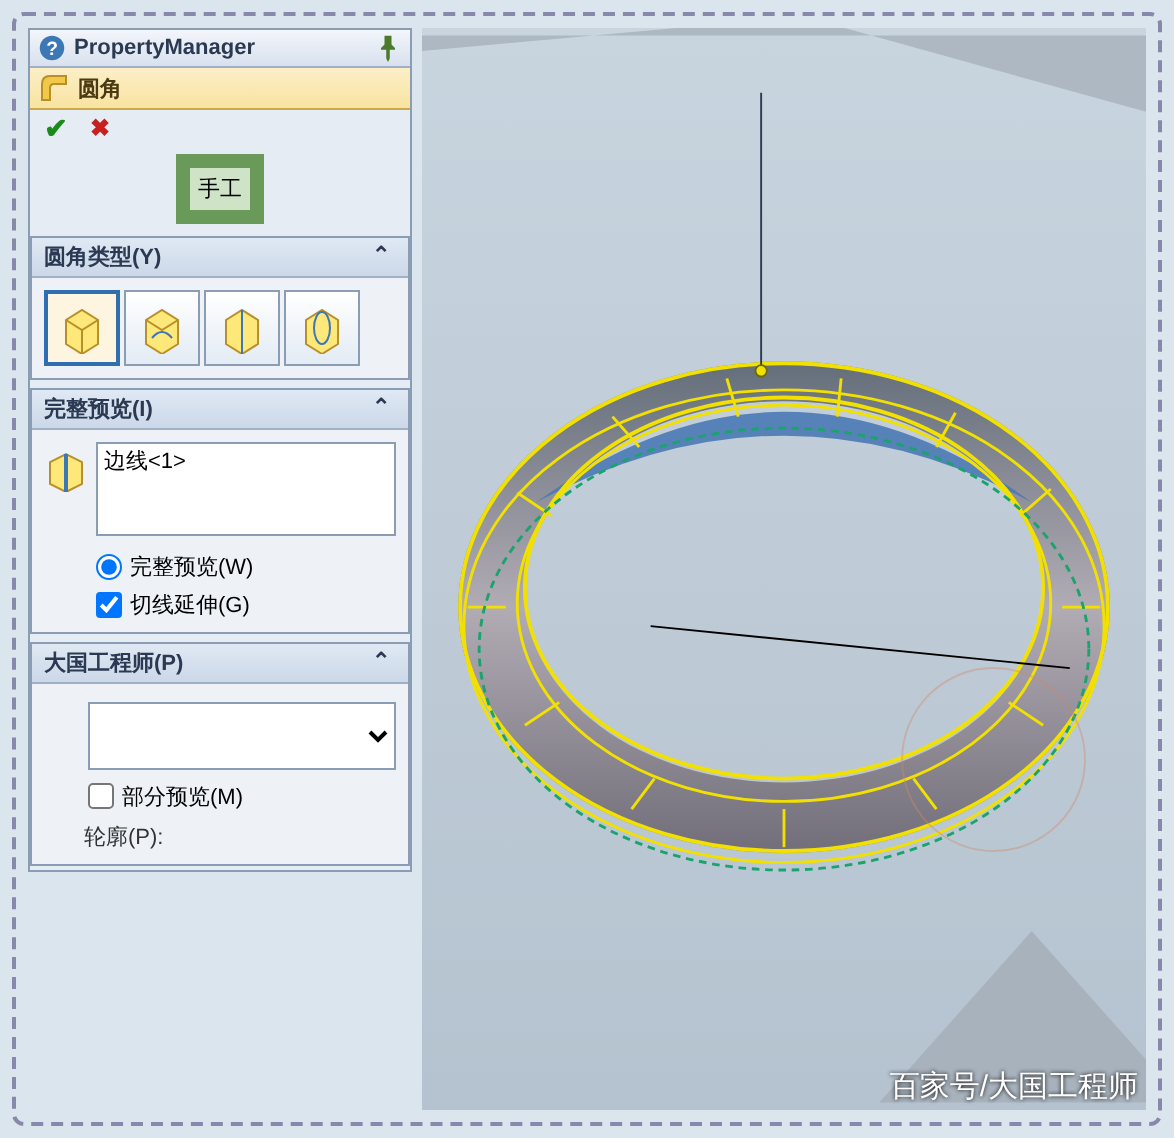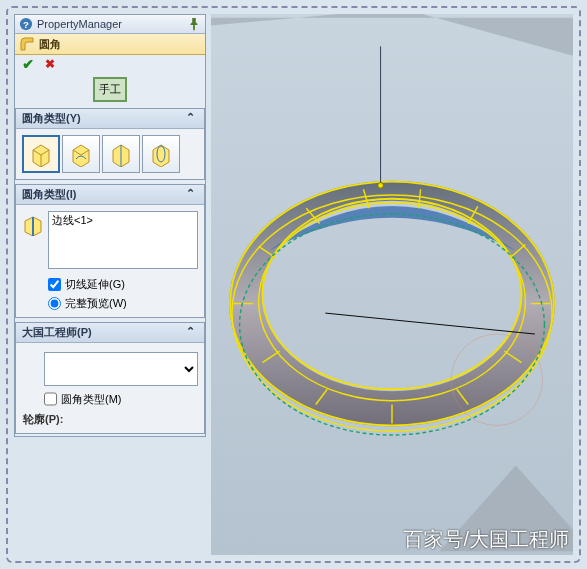--- a/index.html
+++ b/index.html
@@ -1,56 +1,56 @@
 <!DOCTYPE html>
 <html><head>
 <meta charset="utf-8">
 <style>
 * { box-sizing: border-box; margin: 0; padding: 0; font-family: "Microsoft YaHei", Arial, sans-serif; font-size: 11px; }
 body { width: 587px; height: 569px; overflow: hidden; background: #fff; position: relative; }
 .frame { border: 6px solid transparent; width: 587px; height: 569px; position: relative; background: #dbe5ee; }
 .panel { position: absolute; left: 8px; top: 8px; width: 192px; background: #e6ecf3; border: 1px solid #8a9db5; display: flex; flex-direction: column; }
 .pm-header { display: flex; align-items: center; background: linear-gradient(#f3f6fb,#d8e1ee); border-bottom: 1px solid #9eb0c5; padding: 2px 4px; gap: 4px; }
 .pm-header .question { width: 14px; height: 14px; display: flex; align-items: center; justify-content: center; }
-.pm-header .title { flex: 1; color: #2b3a52; font-weight: normal; }
+.pm-header .title { flex: 1; color: #2b3a52; font-weight: bold; }
 .pm-header .pin { width: 14px; height: 14px; }
 .feature-title { display: flex; align-items: center; gap: 4px; padding: 2px 4px; background: linear-gradient(#fcefc8,#f8e3a0); border-bottom: 1px solid #c9a94b; }
 .feature-title .ficon { width: 16px; height: 16px; }
 .feature-title .ftext { font-weight: bold; color: #4a3b12; }
 .confirm-row { display: flex; align-items: center; gap: 8px; padding: 2px 6px; }
 .okx { width: 14px; height: 14px; display: flex; align-items: center; justify-content: center; font-weight: bold; }
 .ok { color: #1a8a1a; font-size: 14px; }
 .cancel { color: #c62020; font-size: 12px; }
 .tabs { display: flex; justify-content: center; gap: 0; padding: 4px; }
-.tab { padding: 3px 4px; border: 2px solid #3b82f6; background: #e8eef5; cursor: pointer; }
+.tab { padding: 3px 4px; border: 7px solid #3b82f6; background: #e8eef5; cursor: pointer; }
 .tab.active { background: #cfe3c6; border-color: #6a9a5a; }
 .group { border: 1px solid #8a9db5; margin: 2px 0; background: #eef2f7; }
 .group-header { display: flex; align-items: flex-start; justify-content: space-between; padding: 2px 6px; background: linear-gradient(#e0e9f4,#cbd8e8); border-bottom: 1px solid #9eb0c5; font-weight: bold; color: #2b3a52; }
 .chev { width: 12px; height: 12px; color: #2b3a52; }
 .group-body { padding: 6px; }
 .type-row { display: flex; gap: 2px; }
 .type-btn { width: 38px; height: 38px; border: 1px solid #8a9db5; background: linear-gradient(#fff,#e3ebf4); display: flex; align-items: center; justify-content: center; cursor: pointer; }
 .type-btn.sel { border: 2px solid #2f6fb0; background: #fdf5df; }
 .cube { width: 26px; height: 26px; }
 .items-row { display: flex; gap: 4px; }
 .edge-icon { width: 22px; height: 22px; margin-top: 3px; }
-.edge-list { flex: 1; height: 58px; border: 1px solid #8a9db5; background: #fff; overflow: auto; }
+.edge-list { flex: 1; height: 47px; border: 1px solid #8a9db5; background: #fff; overflow: auto; }
 .edge-item { padding: 1px 3px; }
 .edge-item.sel { background: #2f6fb0; color: #fff; }
 .opt-block { margin-top: 8px; margin-left: 26px; display: flex; flex-direction: column; gap: 4px; }
 .opt { display: flex; align-items: center; gap: 4px; }
 .param-row { display: flex; align-items: center; gap: 4px; margin: 3px 0; }
 .param-row select, .param-row input { flex: 1; height: 20px; border: 1px solid #8a9db5; background: #fff; padding: 16px 4px; }
 .spin { display: flex; flex-direction: column; }
 .spin button { width: 16px; height: 10px; border: 1px solid #8a9db5; background: #e8eef5; font-size: 7px; line-height: 6px; padding: 0; }
 .radius-icon { width: 18px; height: 18px; }
-.lab { margin-left: 1px; color: #333; font-weight: bold; }
+.lab { margin-left: 20px; color: #333; }
 .viewport { position: absolute; left: 205px; top: 8px; right: 8px; bottom: 8px; background: linear-gradient(180deg,#c8d4de 0%,#b5c3d0 100%); overflow: hidden; }
 .viewport svg { width: 100%; height: 100%; }
-.watermark { position: absolute; right: 12px; bottom: 10px; color: #fff; font-size: 20px; text-shadow: 0 0 2px #000; }
+.watermark { position: absolute; right: 12px; bottom: 10px; color: #fff; font-size: 15px; text-shadow: 0 0 2px #000; }
 .stamp-border { position: absolute; inset: 0; pointer-events: none; border: 2px dashed #88a; border-radius: 6px; }
 </style>
 </head>
 <body>
 
 <div class="frame">
   <div class="stamp-border"></div>
 
   <div class="panel">
     <div class="pm-header">
@@ -117,63 +117,63 @@
                 <path d="M5 21V9l8-5 8 5v12l-8 5z" fill="#ffe87a" stroke="#b8902a"></path>
                 <ellipse cx="13" cy="13" rx="4" ry="8" fill="none" stroke="#3b78b5"></ellipse>
               </svg>
             </div>
         </div>
       </div>
     </div>
 
     <div class="group">
       <div class="group-header">
-        <span>圆角类型(I)</span>
+        <span>完整预览(I)</span>
         <span class="chev">⌃</span>
       </div>
       <div class="group-body">
         <div class="items-row">
           <span class="edge-icon">
             <svg viewBox="0 0 22 22">
                 <path d="M3 18V7l8-4 8 4v11l-8 4z" fill="#ffe87a" stroke="#b8902a"></path>
                 <path d="M11 3v19" stroke="#3b78b5" stroke-width="2"></path>
               </svg>
           </span>
           <div class="edge-list">
             <div class="edge-item">边线&lt;1&gt;</div>
           </div>
         </div>
         <div class="opt-block">
           <label class="opt">
+              <input type="radio" name="pv" checked="" style="">
+              <span>完整预览(W)</span>
+            </label>
+          <label class="opt">
               <input type="checkbox" checked="" style="">
               <span>切线延伸(G)</span>
-            </label>
-          <label class="opt">
-              <input type="radio" name="pv" checked="" style="">
-              <span>完整预览(W)</span>
             </label>
         </div>
       </div>
     </div>
 
     <div class="group">
       <div class="group-header">
         <span>大国工程师(P)</span>
         <span class="chev">⌃</span>
       </div>
       <div class="group-body">
         <div class="param-row">
           <span style="width:18px"></span>
           <select><option>对称</option></select>
         </div>
         <div class="param-row">
           <span style="width:18px"></span>
           <label class="opt">
               <input type="checkbox" style="">
-              <span>圆角类型(M)</span>
+              <span>部分预览(M)</span>
             </label>
         </div>
         <div class="lab">轮廓(P):</div>
       </div>
     </div>
   </div>
 
   <div class="viewport">
     <svg viewBox="0 0 380 560">
       <defs>

